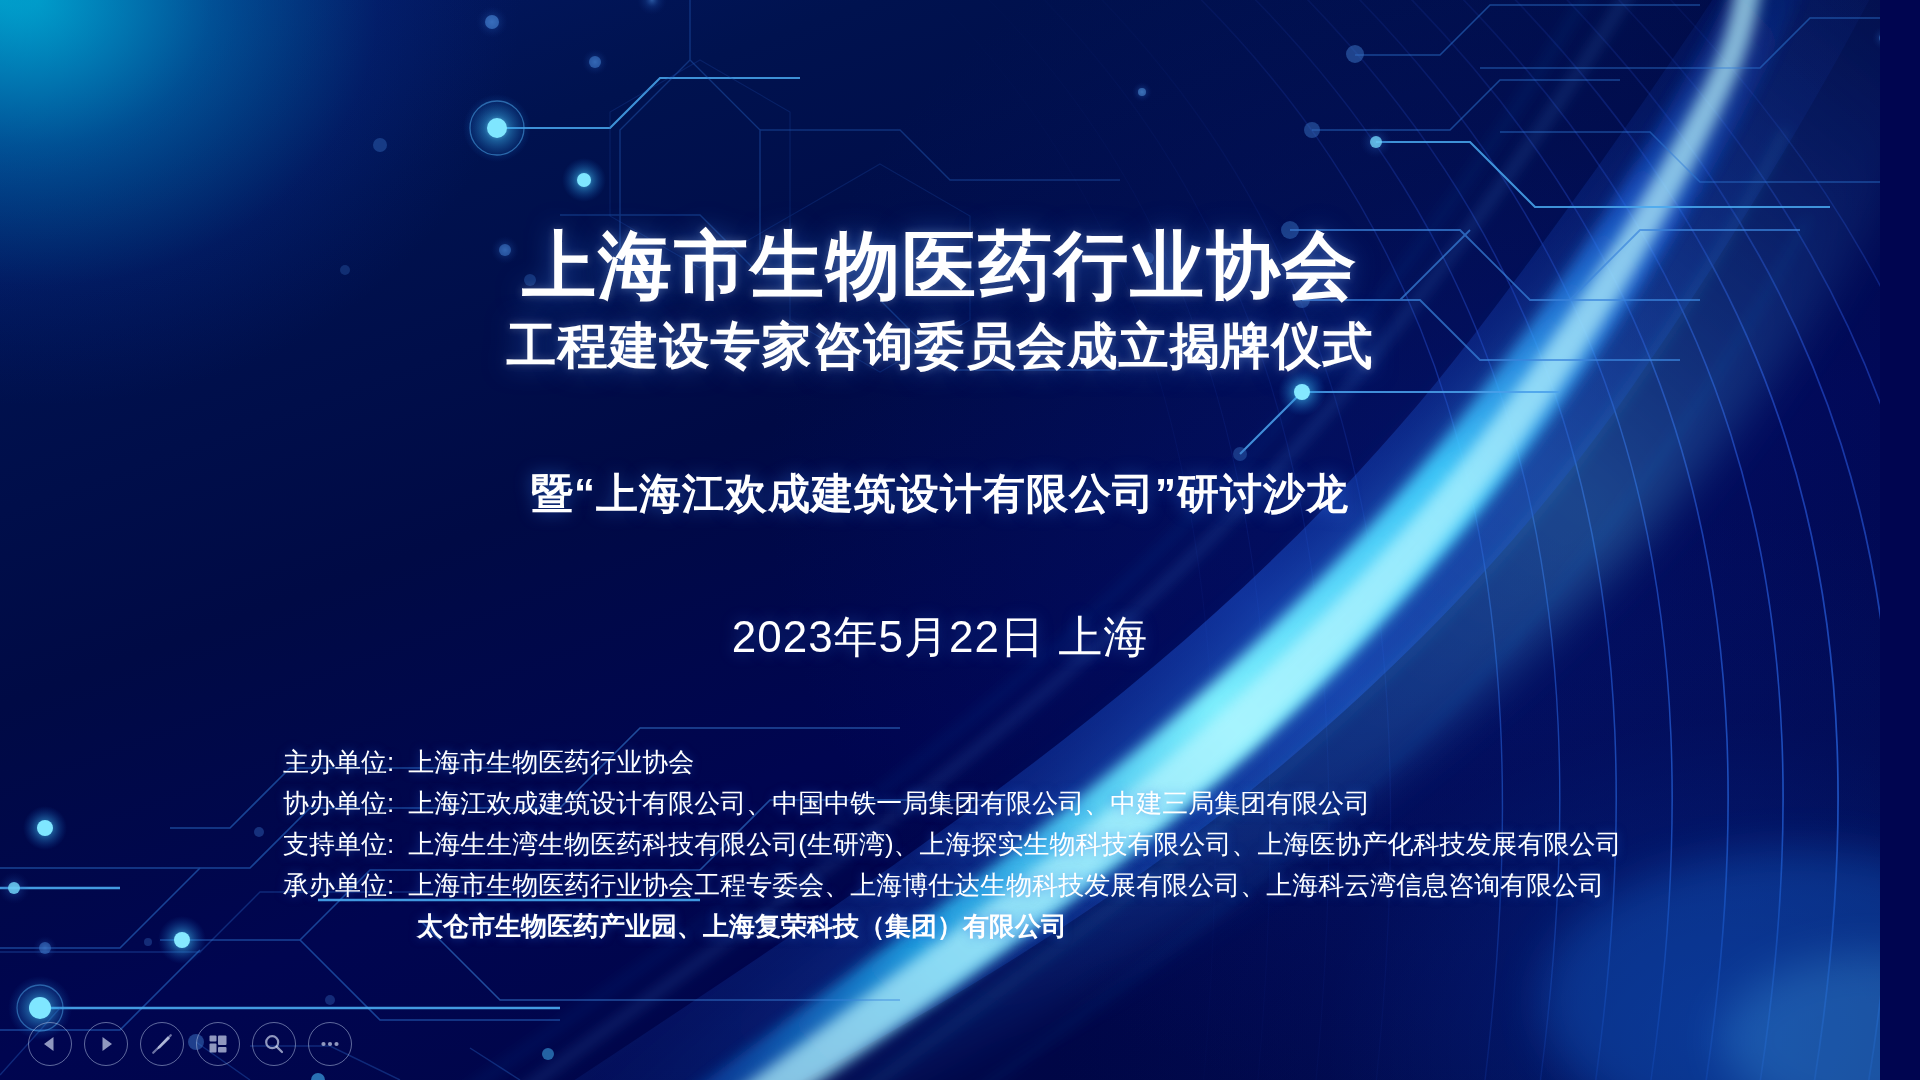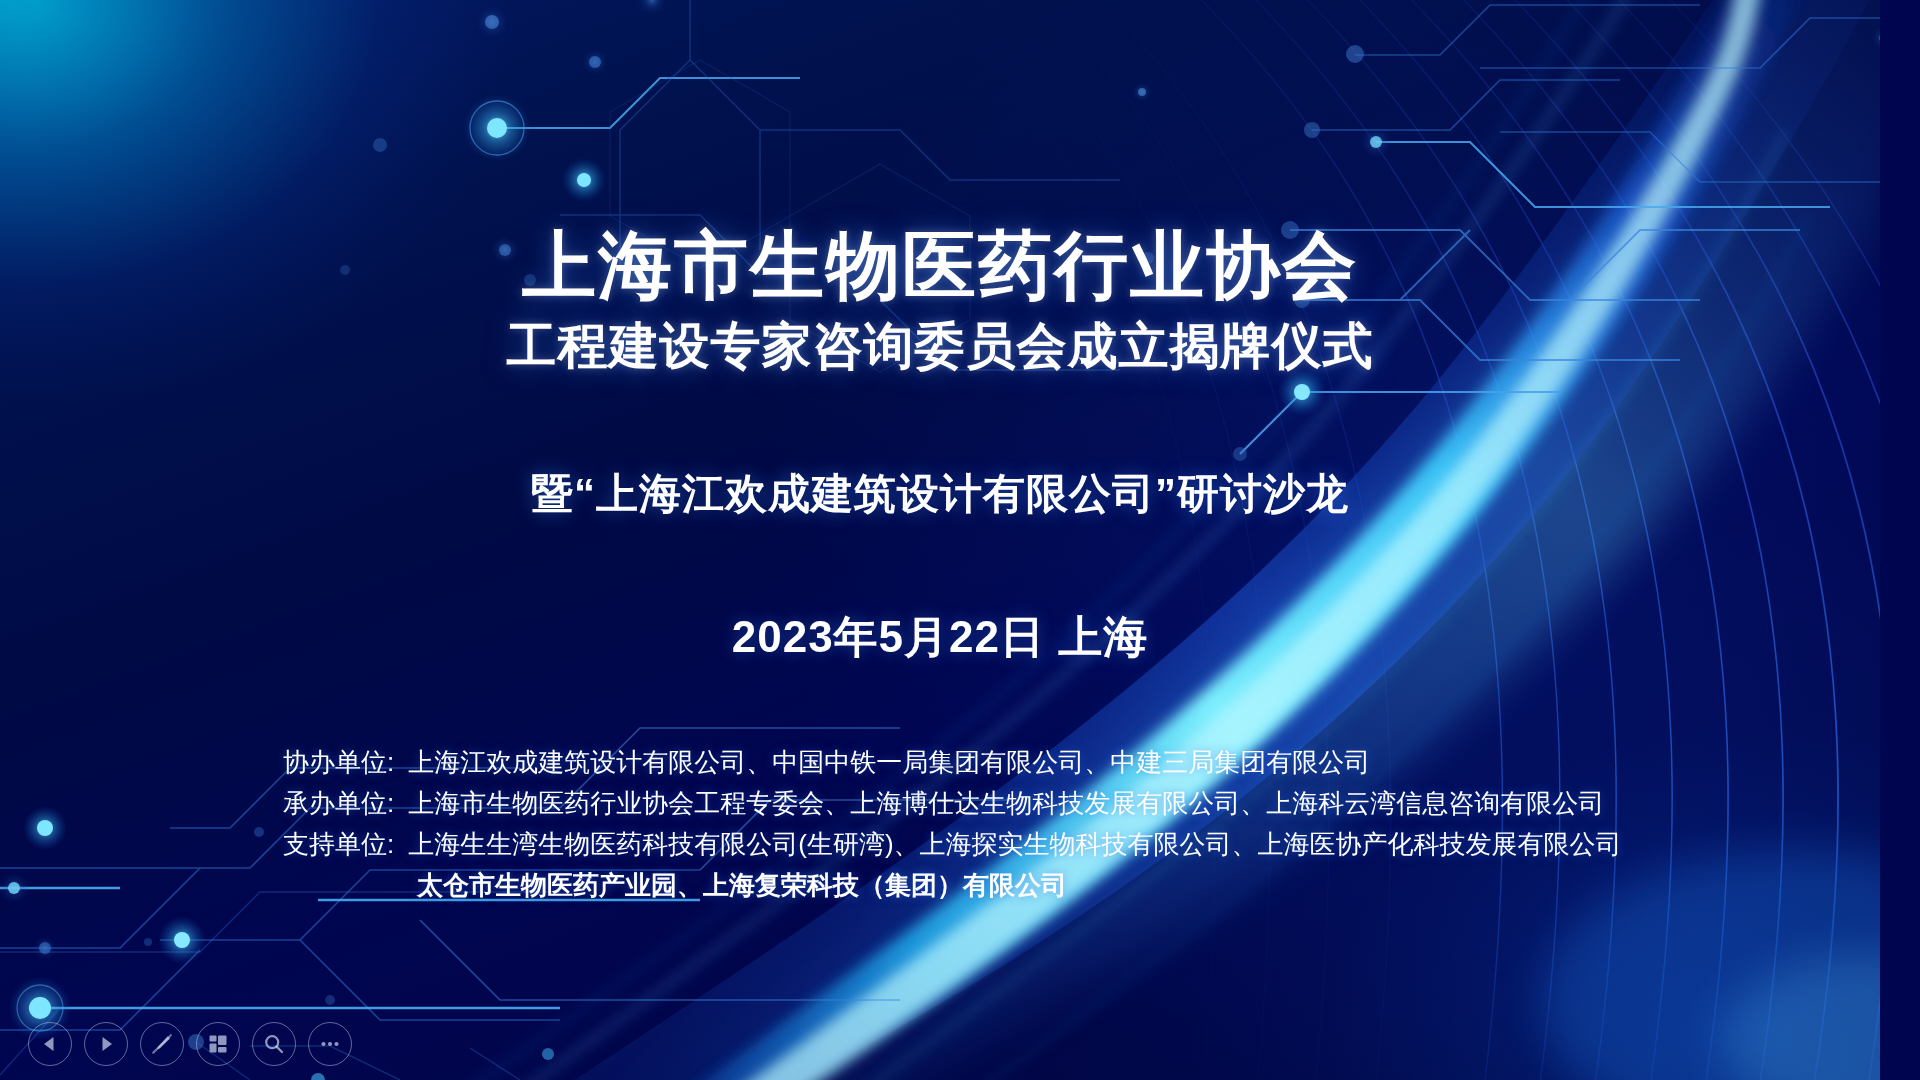--- a/index.html
+++ b/index.html
@@ -57,21 +57,21 @@
     text-shadow: 0 0 18px rgba(60,140,255,0.45);
     white-space: nowrap;
   }
 
   .datetime {
     position: absolute;
     top: 608px; left: 0; right: 0;
     text-align: center;
     color: #ffffff;
     font-size: 44px;
-    font-weight: 700;
+    font-weight: 400;
     letter-spacing: 1px;
     text-shadow: 0 0 16px rgba(60,140,255,0.40);
     white-space: nowrap;
   }
 
   .orgs {
     position: absolute;
     top: 742px;
     left: 283px;
     color: #ffffff;
@@ -364,27 +364,30 @@
       <div class="title-line l1">上海市生物医药行业协会</div>
       <div class="title-line l2">工程建设专家咨询委员会成立揭牌仪式</div>
     </div>
 
     <div class="subtitle">暨“上海江欢成建筑设计有限公司”研讨沙龙</div>
 
     <div class="datetime">2023年5月22日  上海</div>
 
     <div class="orgs">
       <div class="org-row">
+        <span class="org-label">主办单位:</span><span class="org-value">上海市生物医药行业协会</span>
+      </div>
+      <div class="org-row">
         <span class="org-label">协办单位:</span><span class="org-value">上海江欢成建筑设计有限公司、中国中铁一局集团有限公司、中建三局集团有限公司</span>
       </div>
       <div class="org-row">
-        <span class="org-label">承办单位:</span><span class="org-value">上海市生物医药行业协会工程专委会、上海博仕达生物科技发展有限公司、上海科云湾信息咨询有限公司</span>
+        <span class="org-label">支持单位:</span><span class="org-value">上海生生湾生物医药科技有限公司(生研湾)、上海探实生物科技有限公司、上海医协产化科技发展有限公司</span>
       </div>
       <div class="org-row">
-        <span class="org-label">支持单位:</span><span class="org-value">上海生生湾生物医药科技有限公司(生研湾)、上海探实生物科技有限公司、上海医协产化科技发展有限公司</span>
+        <span class="org-label">承办单位:</span><span class="org-value">上海市生物医药行业协会工程专委会、上海博仕达生物科技发展有限公司、上海科云湾信息咨询有限公司</span>
       </div>
       <div class="org-row cont">太仓市生物医药产业园、上海复荣科技（集团）有限公司</div>
     </div>
 
   </div>
 
   <div id="toolbar">
 
     <div class="tb-btn">
       <span>

